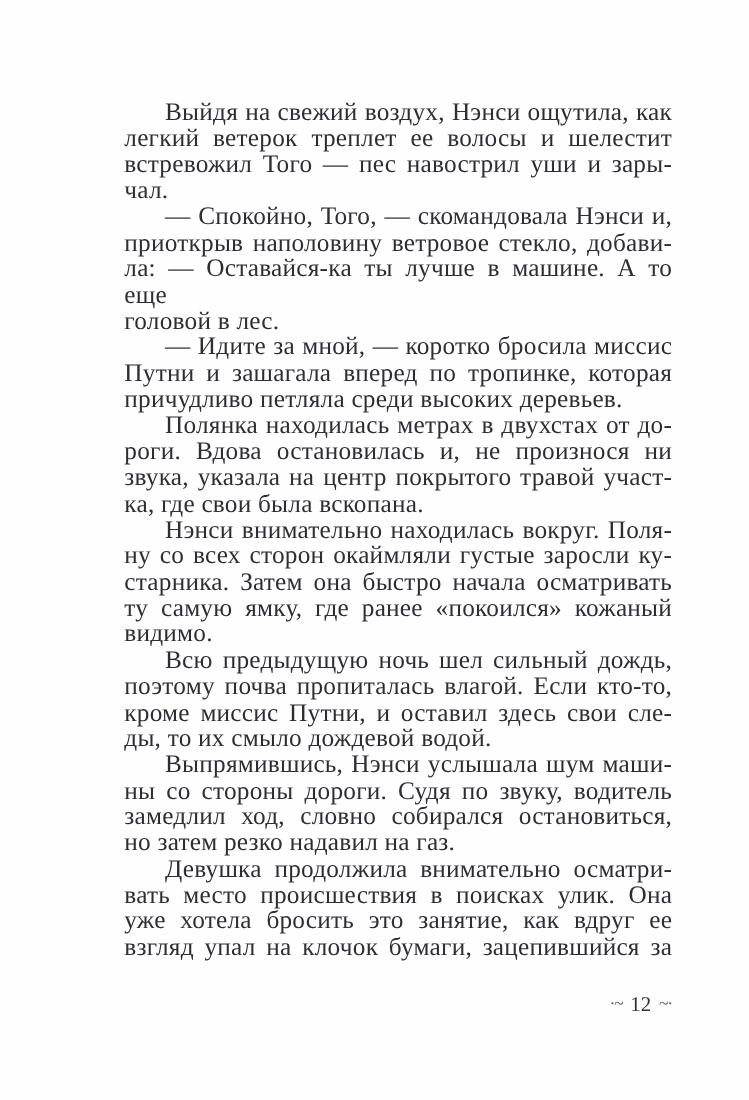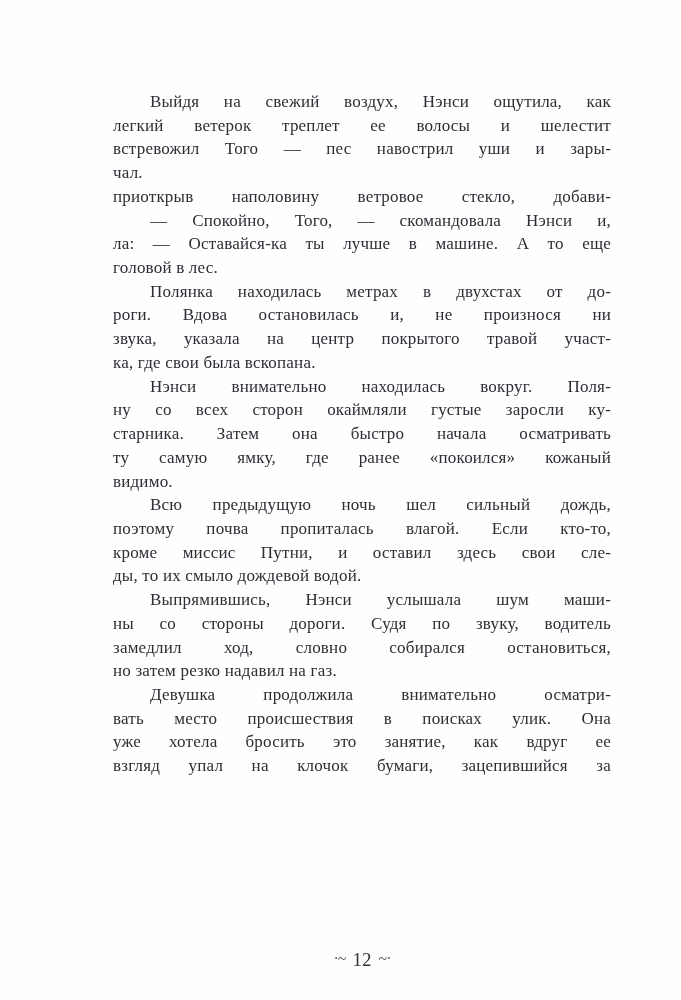--- a/index.html
+++ b/index.html
@@ -14,21 +14,21 @@
     background: #fefefe;
     font-family: "Liberation Serif", "DejaVu Serif", serif;
     color: #2d2d35;
     overflow: hidden;
   }
   .text-block {
     position: absolute;
     left: 113px;
     top: 90px;
     width: 498px;
-    font-size: 17px;
+    font-size: 23px;
     line-height: 23.72px;
     letter-spacing: 0.2px;
   }
   .para {
     margin: 0;
     padding: 0;
   }
   .ln {
     text-align: justify;
     text-align-last: justify;
@@ -39,23 +39,23 @@
     text-indent: 37px;
   }
   .ln.end {
     text-align: center;
     text-align-last: left;
     -moz-text-align-last: left;
   }
   .footer {
     position: absolute;
     left: 113px;
-    top: 949px;
+    top: 903px;
     width: 498px;
-    text-align: center;
+    text-align: right;
     font-size: 19px;
     line-height: 22px;
     color: #32323a;
   }
   .orn {
     display: inline-block;
     font-size: 16px;
     color: #5a5a62;
     position: relative;
     top: -2px;
@@ -74,26 +74,31 @@
   <div class="text-block">
 
     <div class="para">
       <div class="ln ind">Выйдя на свежий воздух, Нэнси ощутила, как</div>
       <div class="ln">легкий ветерок треплет ее волосы и шелестит</div>
       <div class="ln">встревожил Того — пес навострил уши и зары-</div>
       <div class="ln end">чал.</div>
     </div>
 
     <div class="para">
+      <div class="ln ind">— Спокойно, Того, — скомандовала Нэнси и,</div>
       <div class="ln">приоткрыв наполовину ветровое стекло, добави-</div>
-      <div class="ln ind">— Спокойно, Того, — скомандовала Нэнси и,</div>
       <div class="ln">ла: — Оставайся-ка ты лучше в машине. А то еще</div>
       <div class="ln end">головой в лес.</div>
     </div>
 
+    <div class="para">
+      <div class="ln ind">— Идите за мной, — коротко бросила миссис</div>
+      <div class="ln">Путни и зашагала вперед по тропинке, которая</div>
+      <div class="ln end">причудливо петляла среди высоких деревьев.</div>
+    </div>
 
     <div class="para">
       <div class="ln ind">Полянка находилась метрах в двухстах от до-</div>
       <div class="ln">роги. Вдова остановилась и, не произнося ни</div>
       <div class="ln">звука, указала на центр покрытого травой участ-</div>
       <div class="ln end">ка, где свои была вскопана.</div>
     </div>
 
     <div class="para">
       <div class="ln ind">Нэнси внимательно находилась вокруг. Поля-</div>

